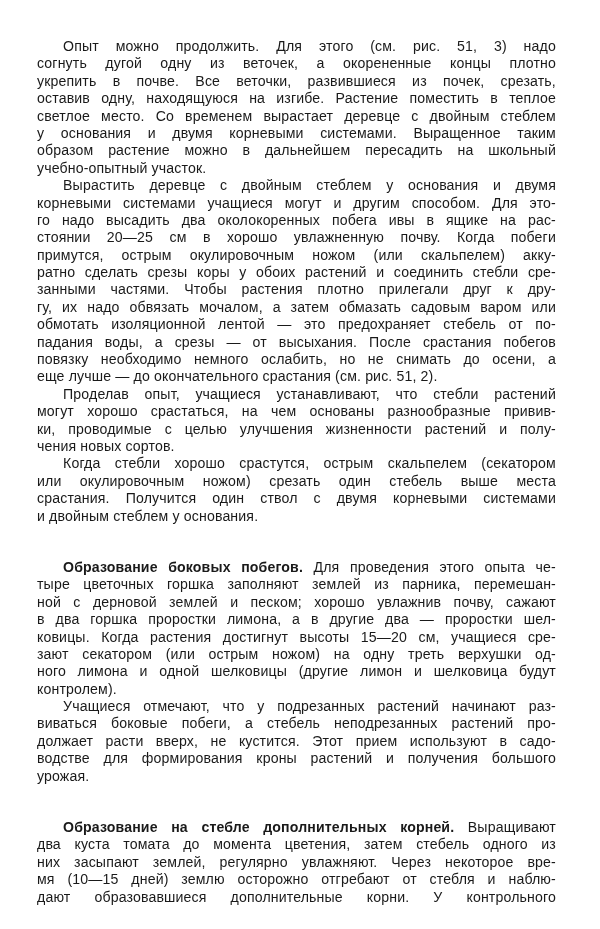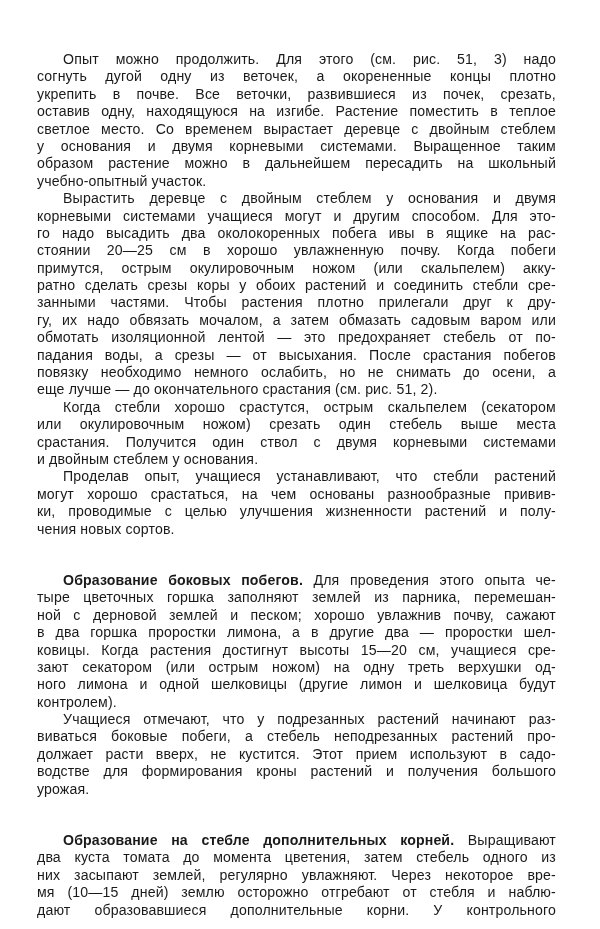--- a/index.html
+++ b/index.html
@@ -13,21 +13,20 @@
       position: relative;
       overflow: hidden;
       font-family: "Liberation Serif", "DejaVu Serif", serif;
       color: #1a1a1a;
     }
     .page {
       position: absolute;
       left: 37px;
       top: 37px;
       width: 519px;
-      margin-top: 13px;
     }
     .line {
       display: block;
       height: 17.4px;
       line-height: 17.4px;
       font-size: 15.2px;
       text-align: justify;
       text-align-last: justify;
       white-space: nowrap;
       overflow: visible;
@@ -76,31 +75,31 @@
     <span class="line">ратно сделать срезы коры у обоих растений и соединить стебли сре-</span>
     <span class="line">занными частями. Чтобы растения плотно прилегали друг к дру-</span>
     <span class="line">гу, их надо обвязать мочалом, а затем обмазать садовым варом или</span>
     <span class="line">обмотать изоляционной лентой — это предохраняет стебель от по-</span>
     <span class="line">падания воды, а срезы — от высыхания. После срастания побегов</span>
     <span class="line">повязку необходимо немного ослабить, но не снимать до осени, а</span>
     <span class="line last">еще лучше — до окончательного срастания (см. рис. 51, 2).</span>
   </div>
 
   <div>
+    <span class="line indent">Проделав опыт, учащиеся устанавливают, что стебли растений</span>
+    <span class="line">могут хорошо срастаться, на чем основаны разнообразные привив-</span>
+    <span class="line">ки, проводимые с целью улучшения жизненности растений и полу-</span>
+    <span class="line last">чения новых сортов.</span>
+  </div>
+
+  <div>
     <span class="line indent">Когда стебли хорошо срастутся, острым скальпелем (секатором</span>
     <span class="line">или окулировочным ножом) срезать один стебель выше места</span>
     <span class="line">срастания. Получится один ствол с двумя корневыми системами</span>
     <span class="line last">и двойным стеблем у основания.</span>
-  </div>
-
-  <div>
-    <span class="line indent">Проделав опыт, учащиеся устанавливают, что стебли растений</span>
-    <span class="line">могут хорошо срастаться, на чем основаны разнообразные привив-</span>
-    <span class="line">ки, проводимые с целью улучшения жизненности растений и полу-</span>
-    <span class="line last">чения новых сортов.</span>
   </div>
 
   <div class="gap"></div>
 
   <div>
     <span class="line indent"><span class="bold">Образование боковых побегов.</span><span> Для проведения этого опыта че-</span></span>
     <span class="line">тыре цветочных горшка заполняют землей из парника, перемешан-</span>
     <span class="line">ной с дерновой землей и песком; хорошо увлажнив почву, сажают</span>
     <span class="line">в два горшка проростки лимона, а в другие два — проростки шел-</span>
     <span class="line">ковицы. Когда растения достигнут высоты 15—20 см, учащиеся сре-</span>

